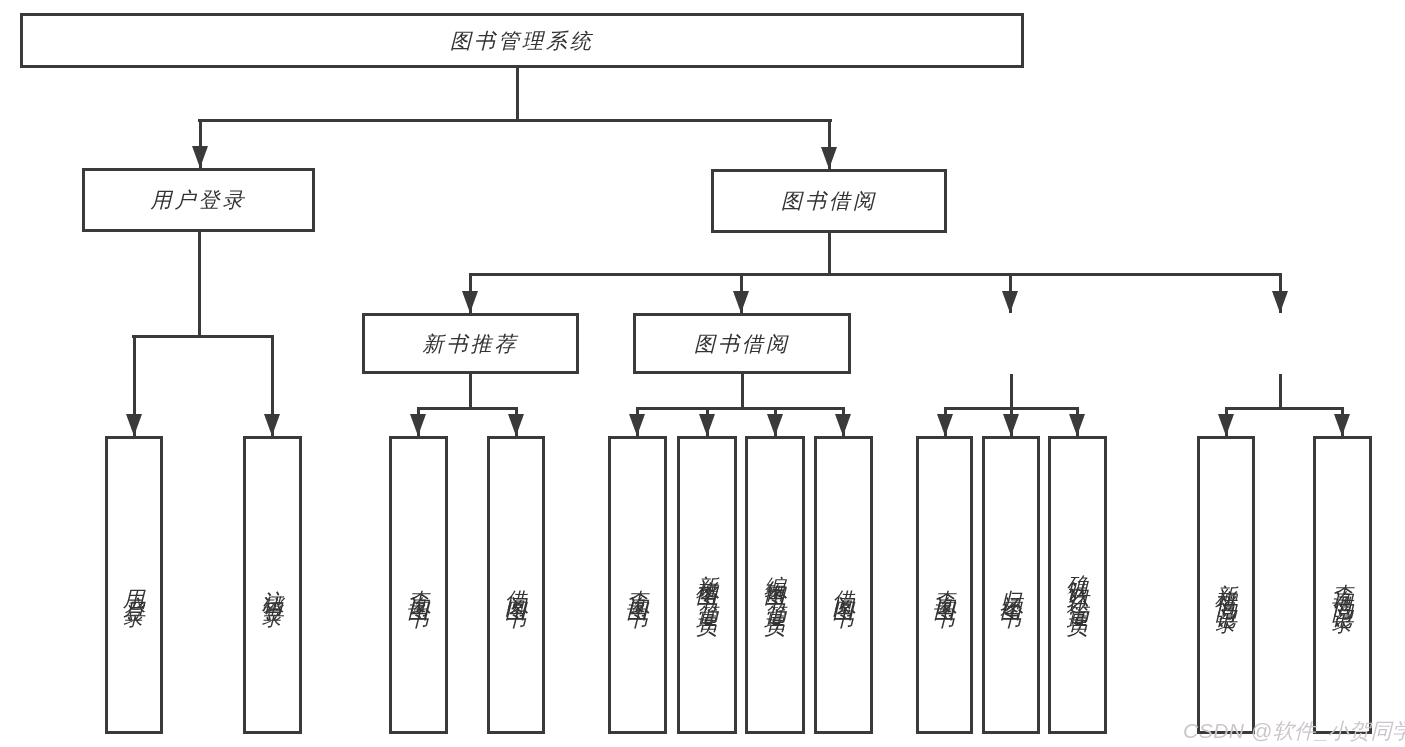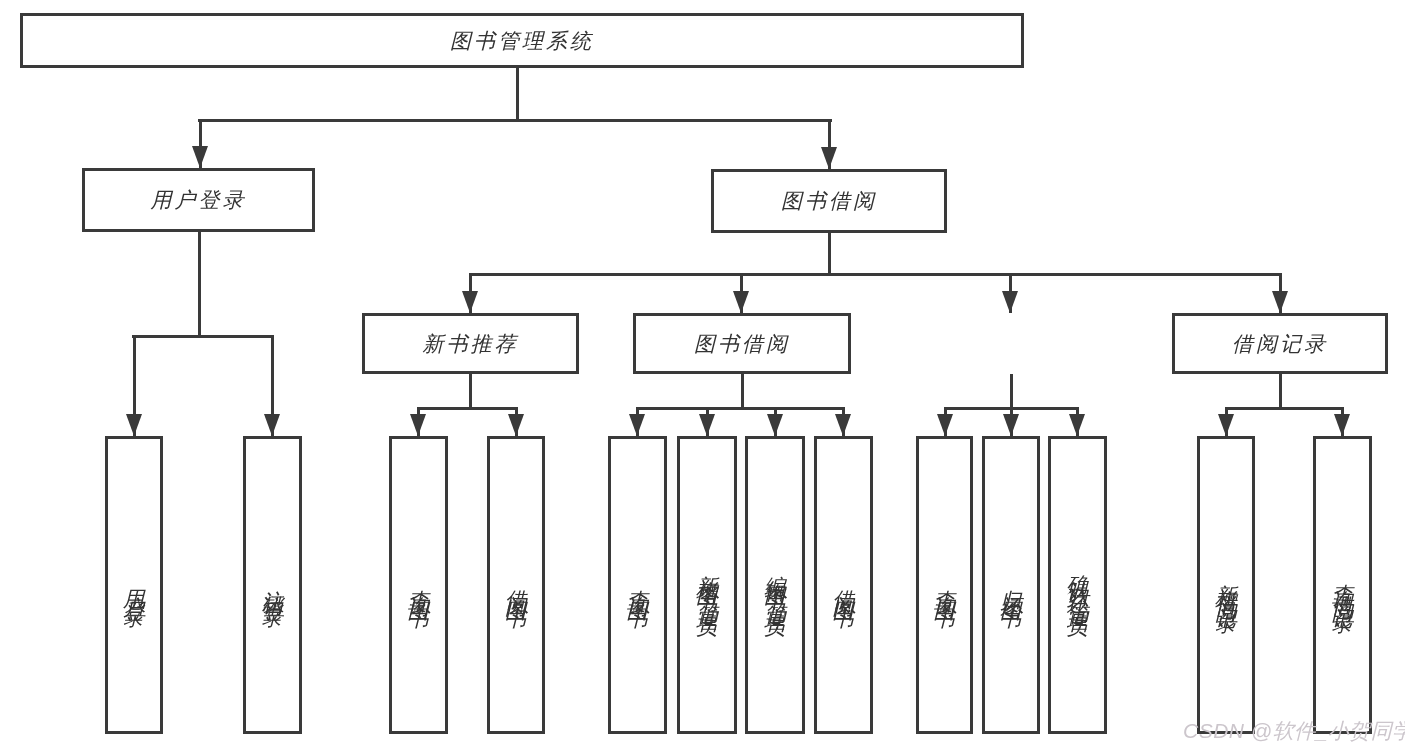--- a/index.html
+++ b/index.html
@@ -69,23 +69,20 @@
   <div class="vline" style="left:1009px;top:273px;height:40px"></div>
   <div class="arr" style="left:1002px;top:291px"></div>
   <div class="vline" style="left:1279px;top:273px;height:40px"></div>
   <div class="arr" style="left:1272px;top:291px"></div>
 
   <div class="box hbox" style="left:633px;top:313px;width:218px;height:61px">
     <span>图书借阅</span>
   </div>
   <div class="box hbox" style="left:362px;top:313px;width:217px;height:61px">
     <span>新书推荐</span>
-  </div>
-  <div class="box hbox" style="left:1172px;top:313px;width:216px;height:61px">
-    <span>借阅记录</span>
   </div>
 
   <div class="vline" style="left:469px;top:374px;height:34px"></div>
   <div class="hline" style="left:417px;top:407px;width:100px"></div>
   <div class="vline" style="left:417px;top:407px;height:29px"></div>
   <div class="arr" style="left:410px;top:414px"></div>
   <div class="vline" style="left:515px;top:407px;height:29px"></div>
   <div class="arr" style="left:508px;top:414px"></div>
 
   <div class="vline" style="left:741px;top:374px;height:34px"></div>

